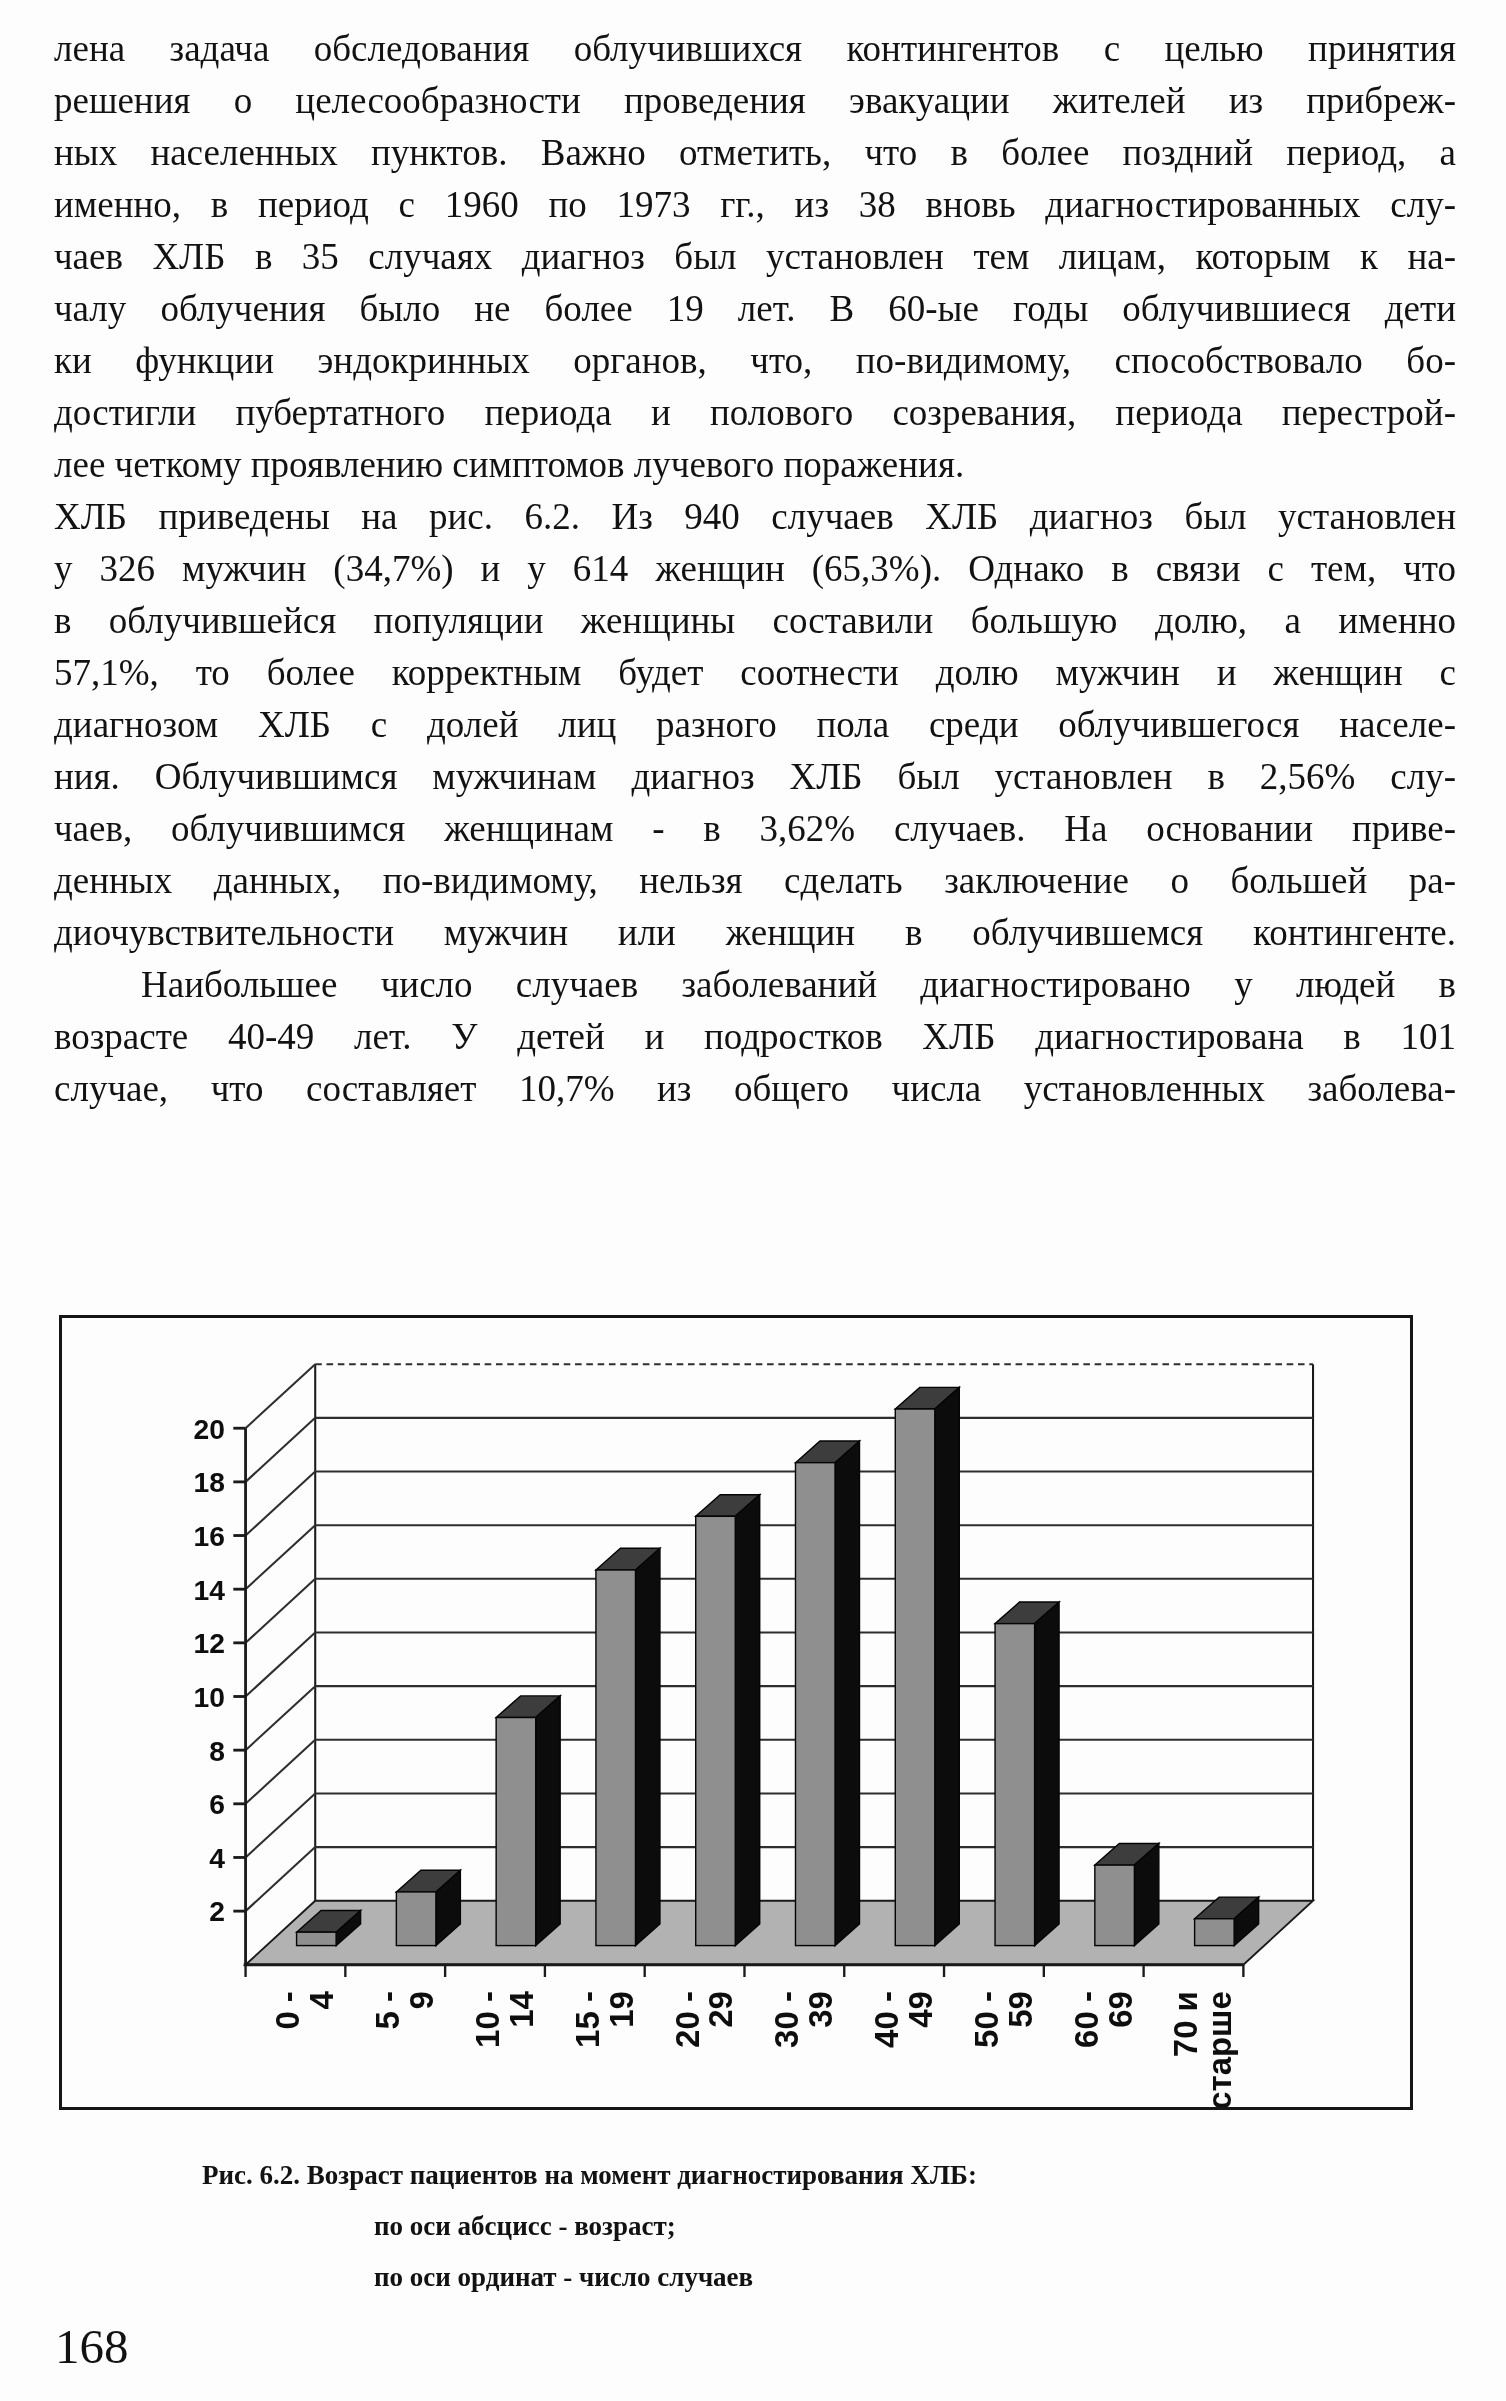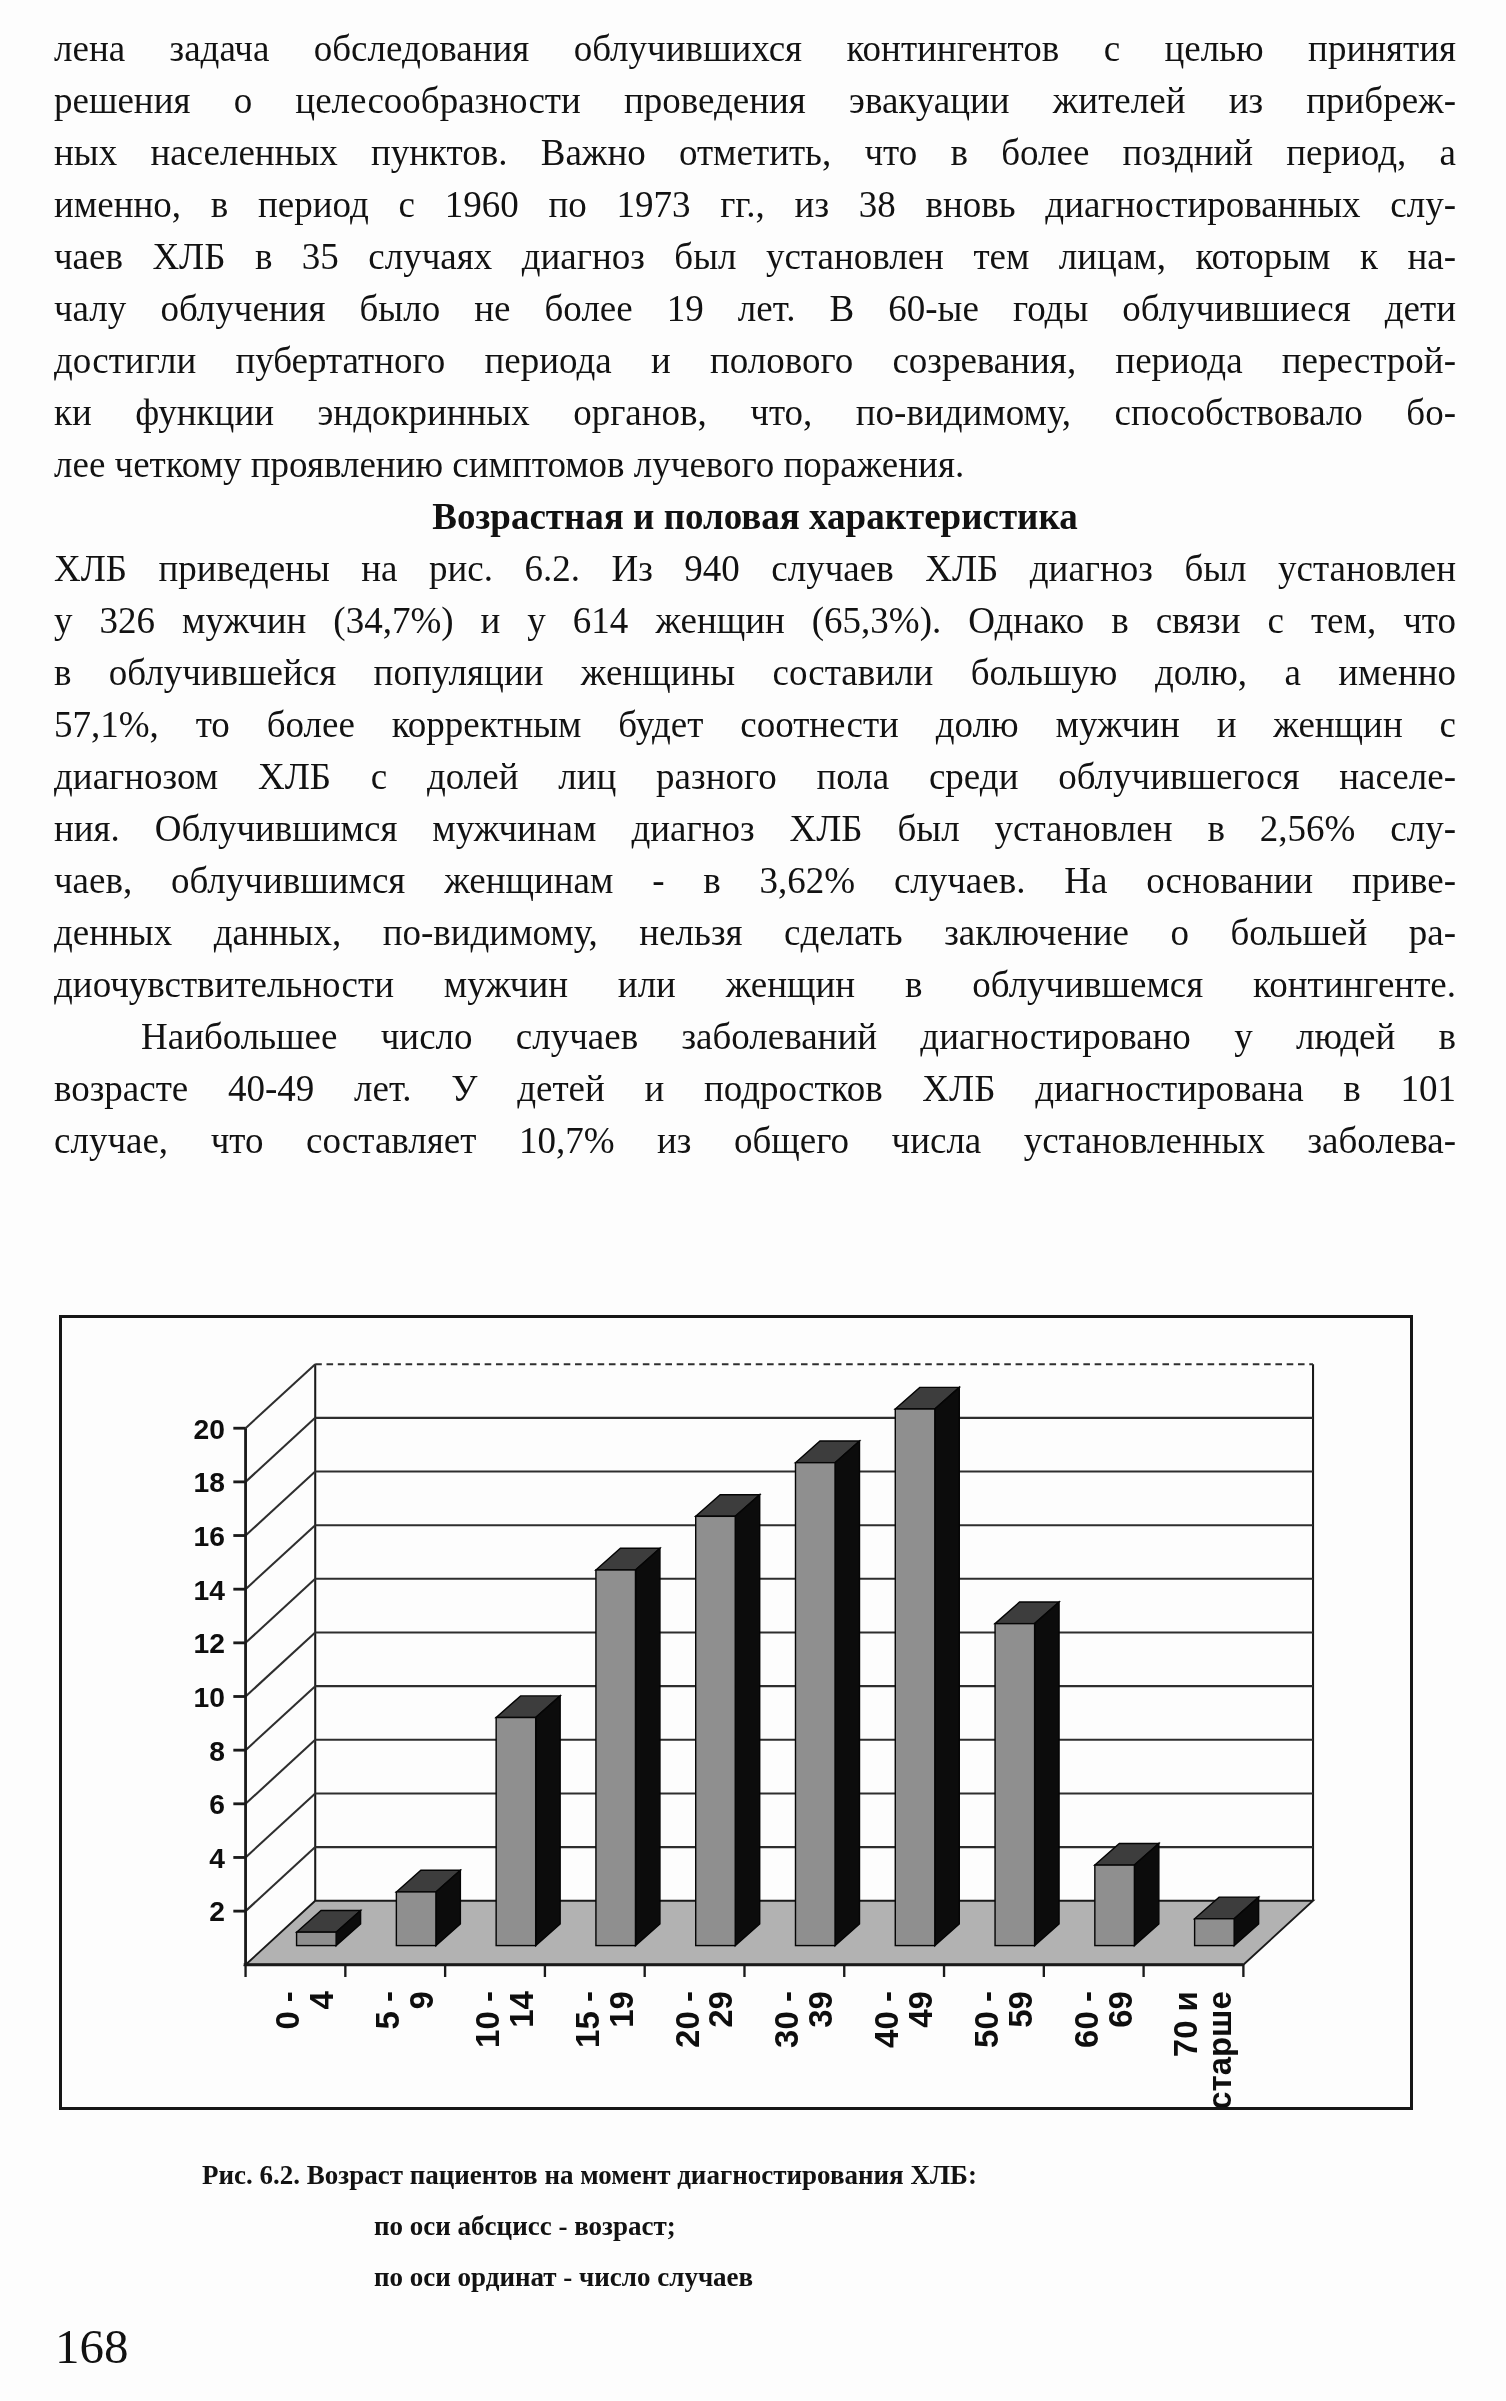--- a/index.html
+++ b/index.html
@@ -51,24 +51,23 @@
 <div id="page">
 
   <div id="text-block">
 
   <div class="ln j">лена задача обследования облучившихся контингентов с целью принятия</div>
       <div class="ln j">решения о целесообразности проведения эвакуации жителей из прибреж-</div>
       <div class="ln j">ных населенных пунктов. Важно отметить, что в более поздний период, а</div>
       <div class="ln j">именно, в период с 1960 по 1973 гг., из 38 вновь диагностированных слу-</div>
       <div class="ln j">чаев ХЛБ в 35 случаях диагноз был установлен тем лицам, которым к на-</div>
       <div class="ln j">чалу облучения было не более 19 лет. В 60-ые годы облучившиеся дети</div>
+      <div class="ln j">ки функции эндокринных органов, что, по-видимому, способствовало бо-</div>
       <div class="ln j">достигли пубертатного периода и полового созревания, периода перестрой-</div>
-      <div class="ln j">ки функции эндокринных органов, что, по-видимому, способствовало бо-</div>
       <div class="ln">лее четкому проявлению симптомов лучевого поражения.</div>
-      <div class="heading-row">Возрастная и половая характеристика</div>
       <div class="ln j">ХЛБ приведены на рис. 6.2. Из 940 случаев ХЛБ диагноз был установлен</div>
       <div class="ln j">у 326 мужчин (34,7%) и у 614 женщин (65,3%). Однако в связи с тем, что</div>
       <div class="ln j">в облучившейся популяции женщины составили большую долю, а именно</div>
       <div class="ln j">57,1%, то более корректным будет соотнести долю мужчин и женщин с</div>
       <div class="ln j">диагнозом ХЛБ с долей лиц разного пола среди облучившегося населе-</div>
       <div class="ln j">ния. Облучившимся мужчинам диагноз ХЛБ был установлен в 2,56% слу-</div>
       <div class="ln j">чаев, облучившимся женщинам - в 3,62% случаев. На основании приве-</div>
       <div class="ln j">денных данных, по-видимому, нельзя сделать заключение о большей ра-</div>
       <div class="ln j">диочувствительности мужчин или женщин в облучившемся контингенте.</div>
       <div class="ln j indent">Наибольшее число случаев заболеваний диагностировано у людей в</div>

